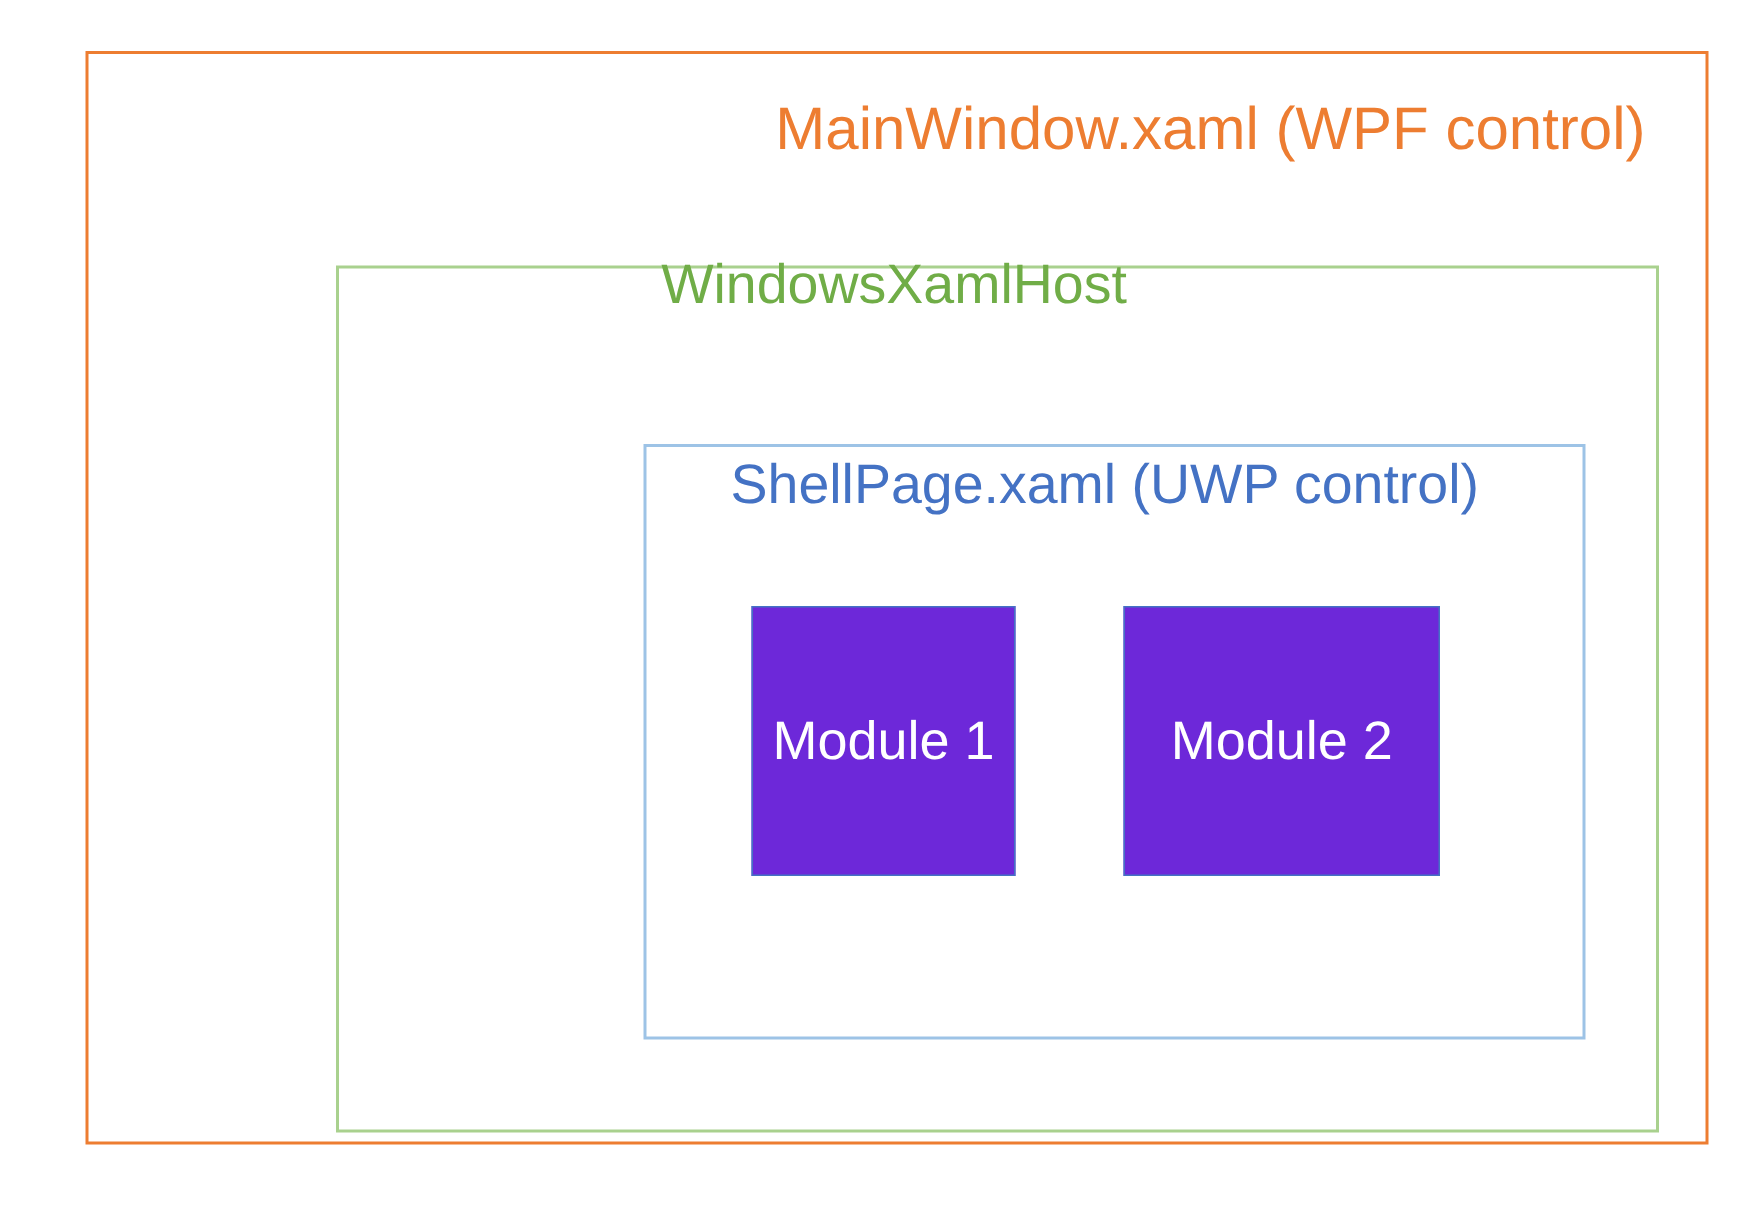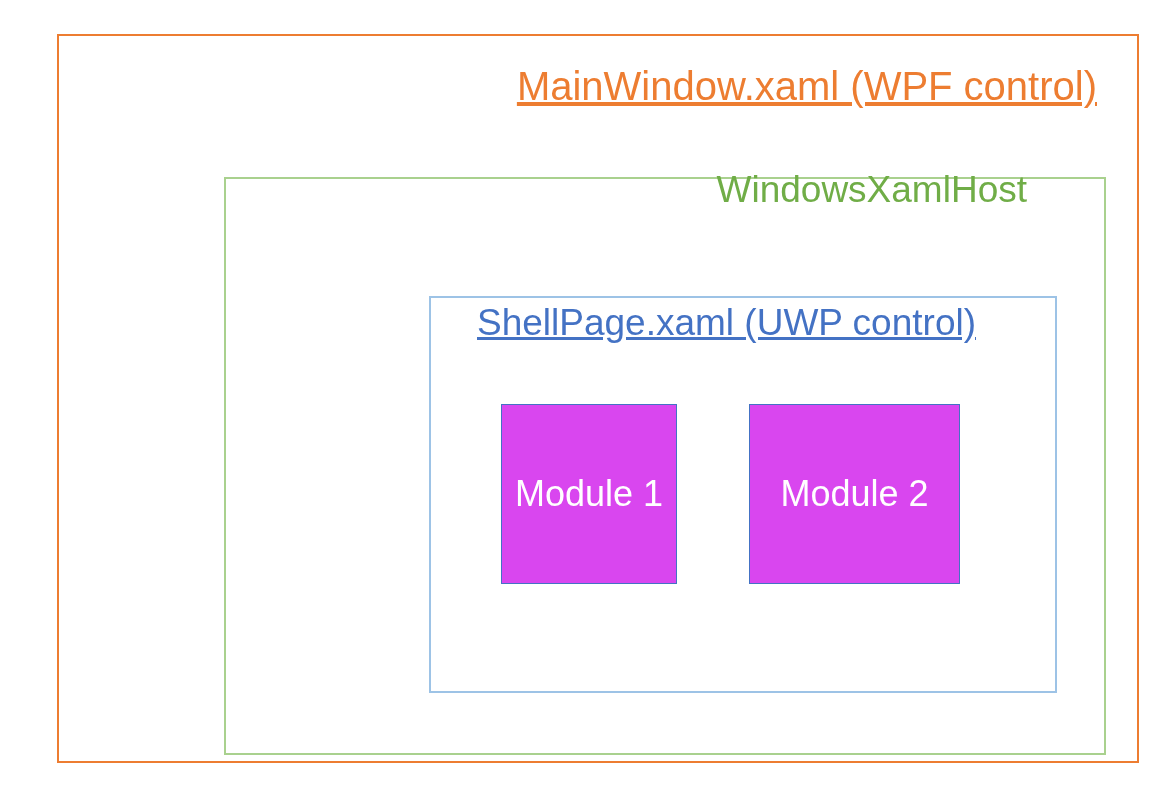--- a/index.html
+++ b/index.html
@@ -66,45 +66,43 @@
     font-weight: 400;
     line-height: 1.1;
   }
   .label-wpf {
     left: 57px;
     top: 64px;
     width: 1040px;
     text-align: right;
     font-size: 40px;
     color: #ED7D31;
-    text-decoration: underline;
   }
   .label-host {
     left: 165px;
     top: 170px;
     width: 862px;
-    text-align: right;
+    text-align: center;
     font-size: 37px;
     color: #70AD47;
   }
   .label-uwp {
-    left: 368px;
+    left: 378px;
     top: 303px;
     width: 608px;
     text-align: right;
     font-size: 37px;
     color: #4472C4;
-    text-decoration: underline;
   }
 
   
   .module {
     position: absolute;
     box-sizing: border-box;
-    background: #d946ef;
+    background: #6d28d9;
     border: 1px solid #4472C4;
     color: #ffffff;
     display: flex;
     align-items: center;
     justify-content: center;
     text-align: center;
     font-size: 36px;
     line-height: 1.18;
     padding: 0 10px;
   }

